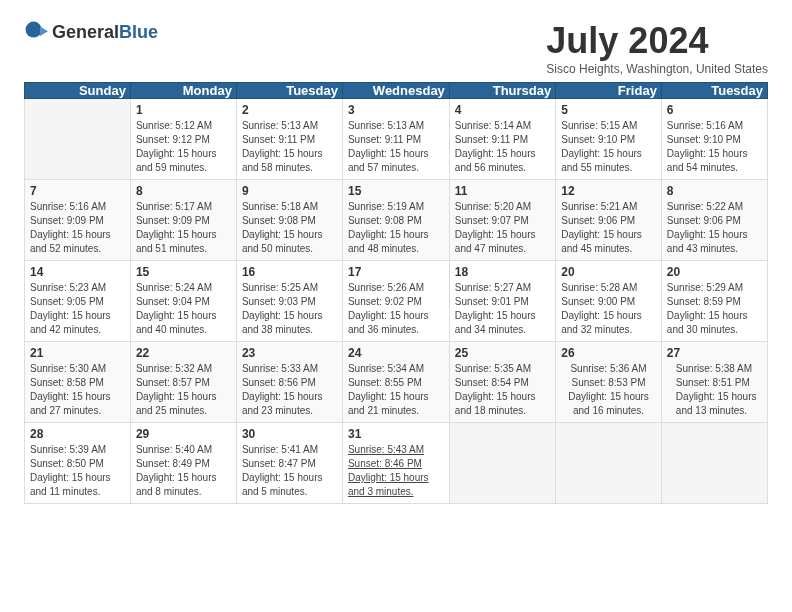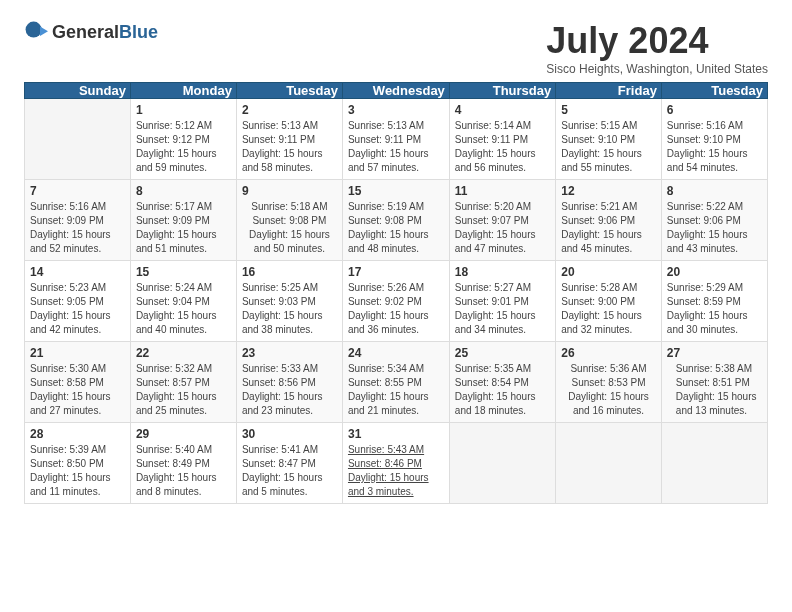--- a/index.html
+++ b/index.html
@@ -176,21 +176,21 @@
         </td>
         <td>
           <span class="day-number">8</span>
           <div class="day-info" style="white-space: pre-line;">Sunrise: 5:17 AM
 Sunset: 9:09 PM
 Daylight: 15 hours
 and 51 minutes.</div>
         </td>
         <td>
           <span class="day-number">9</span>
-          <div class="day-info" style="white-space: pre-line; text-align: center;">Sunrise: 5:18 AM
+          <div class="day-info" style="white-space: pre-line;">Sunrise: 5:18 AM
 Sunset: 9:08 PM
 Daylight: 15 hours
 and 50 minutes.</div>
         </td>
         <td>
           <span class="day-number">15</span>
           <div class="day-info" style="white-space: pre-line;">Sunrise: 5:19 AM
 Sunset: 9:08 PM
 Daylight: 15 hours
 and 48 minutes.</div>

